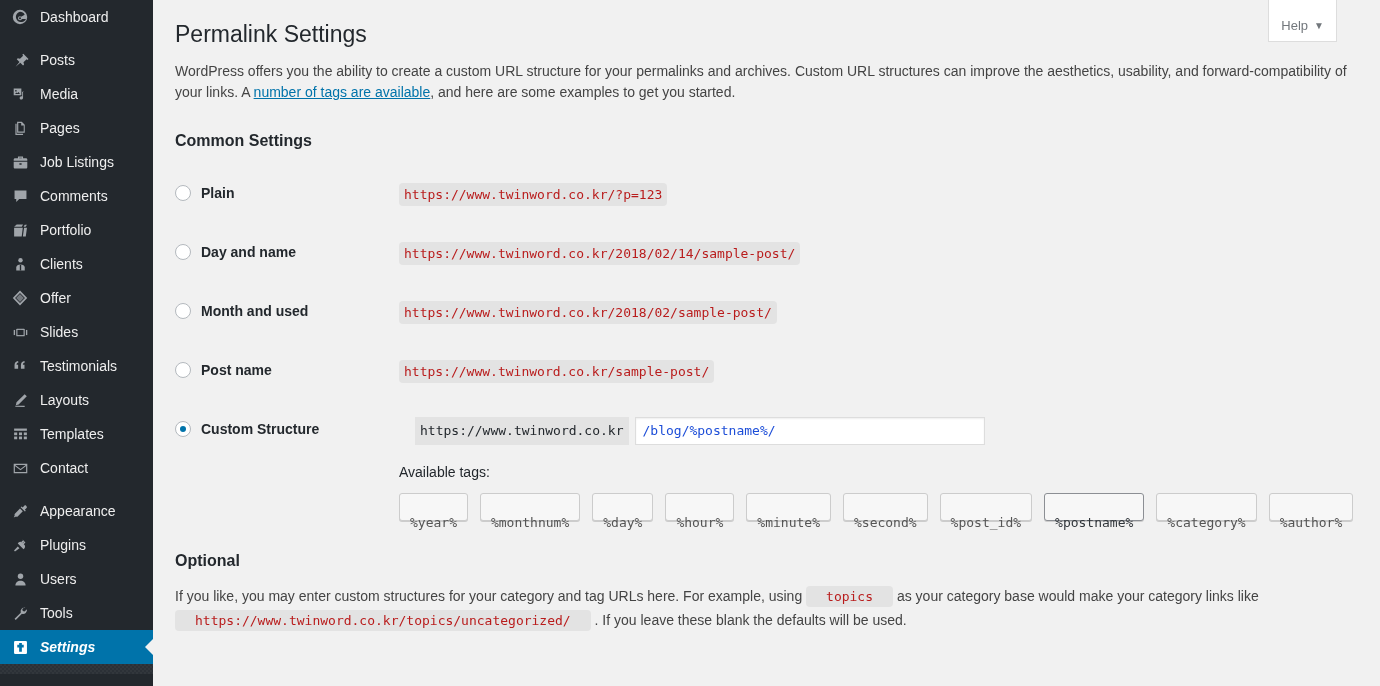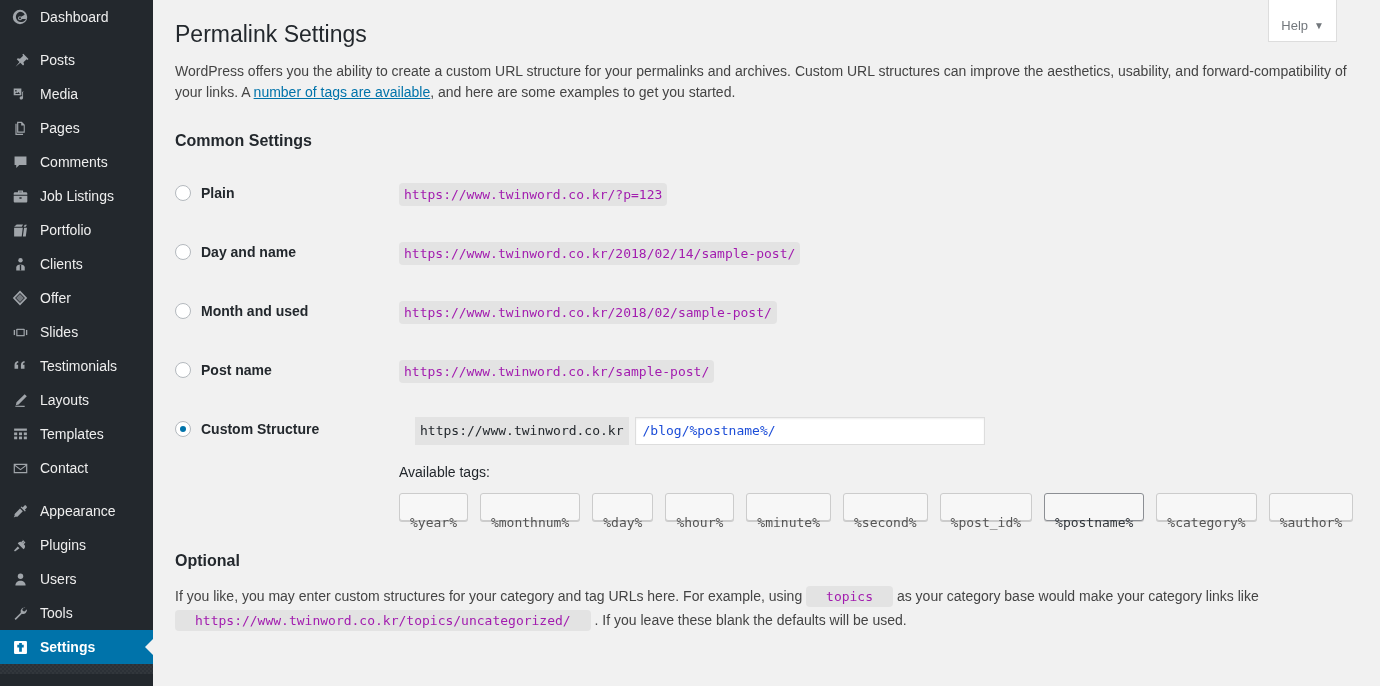--- a/index.html
+++ b/index.html
@@ -48,21 +48,21 @@
     justify-content: center;
     color: #a0a5aa;
   }
   .menu-item .mi-icon svg { display: block; }
   .menu-item .mi-label { font-size: 14px; color: #eee; font-weight: 400; }
   .menu-item.current {
     background: #0073aa;
     color: #fff;
   }
   .menu-item.current .mi-icon { color: #fff; }
-  .menu-item.current .mi-label { color: #fff; font-weight: 600; }
+  .menu-item.current .mi-label { color: #fff; font-weight: 600; font-style: italic; }
   .menu-item.current::after {
     content: "";
     position: absolute;
     right: 0; top: 50%;
     margin-top: -8px;
     border-top: 8px solid transparent;
     border-bottom: 8px solid transparent;
     border-right: 8px solid #f1f1f1;
   }
   .menu-sep { height: 9px; }
@@ -178,21 +178,21 @@
     position: absolute;
     width: 6px; height: 6px;
     background: #0073aa;
     border-radius: 50%;
     top: 4px; left: 4px;
   }
 
   code, .codespan {
     font-family: "DejaVu Sans Mono", "Liberation Mono", monospace;
     background: #e3e3e3;
-    color: #a21caf;
+    color: #b91c1c;
     font-size: 13px;
     padding: 3px 5px;
     border-radius: 4px;
     white-space: nowrap;
     display: inline-block;
     line-height: 17px;
   }
 
   .custom-row-inner {
     display: flex;
@@ -316,32 +316,32 @@
             <svg width="17" height="17" viewBox="0 0 20 20" fill="currentColor">
               <path d="M6 2v13h9V5.5L11.5 2H6zm1.4 1.4h3.4v3h3v7.2H7.4V3.4z"></path>
               <path d="M4 4.5v13h9v-1.4H5.4V4.5H4z"></path>
             </svg>
           </span>
           <span class="mi-label">Pages</span>
         </li>
         <li class="menu-item">
           <span class="mi-icon">
             <svg width="17" height="17" viewBox="0 0 20 20" fill="currentColor">
+              <path d="M7 3h6v2h3.5c.8 0 1.5.7 1.5 1.5V8H2V6.5C2 5.7 2.7 5 3.5 5H7V3zm1.5 1.3v.7h3v-.7h-3zM2 9h16v6.5c0 .8-.7 1.5-1.5 1.5h-13C2.7 17 2 16.3 2 15.5V9zm6.7 2v1.5h2.6V11H8.7z"></path>
+            </svg>
+          </span>
+          <span class="mi-label">Job Listings</span>
+        </li>
+        <li class="menu-item">
+          <span class="mi-icon">
+            <svg width="17" height="17" viewBox="0 0 20 20" fill="currentColor">
               <path d="M3 3h14v10H8.5L5 16.5V13H3V3z"></path>
             </svg>
           </span>
           <span class="mi-label">Comments</span>
-        </li>
-        <li class="menu-item">
-          <span class="mi-icon">
-            <svg width="17" height="17" viewBox="0 0 20 20" fill="currentColor">
-              <path d="M7 3h6v2h3.5c.8 0 1.5.7 1.5 1.5V8H2V6.5C2 5.7 2.7 5 3.5 5H7V3zm1.5 1.3v.7h3v-.7h-3zM2 9h16v6.5c0 .8-.7 1.5-1.5 1.5h-13C2.7 17 2 16.3 2 15.5V9zm6.7 2v1.5h2.6V11H8.7z"></path>
-            </svg>
-          </span>
-          <span class="mi-label">Job Listings</span>
         </li>
         <li class="menu-item">
           <span class="mi-icon">
             <svg width="17" height="17" viewBox="0 0 20 20" fill="currentColor">
               <path d="M2.5 5.5l3-2.5H13l-1.5 2.5H2.5zM2.5 6.8h10.2L11.4 17H2.5V6.8zM13.6 5.6L15 3.2h2.6L16 5.6h-2.4zM14.2 6.8h3.4L16.2 17h-3.4l1.4-10.2z"></path>
             </svg>
           </span>
           <span class="mi-label">Portfolio</span>
         </li>
         <li class="menu-item">

